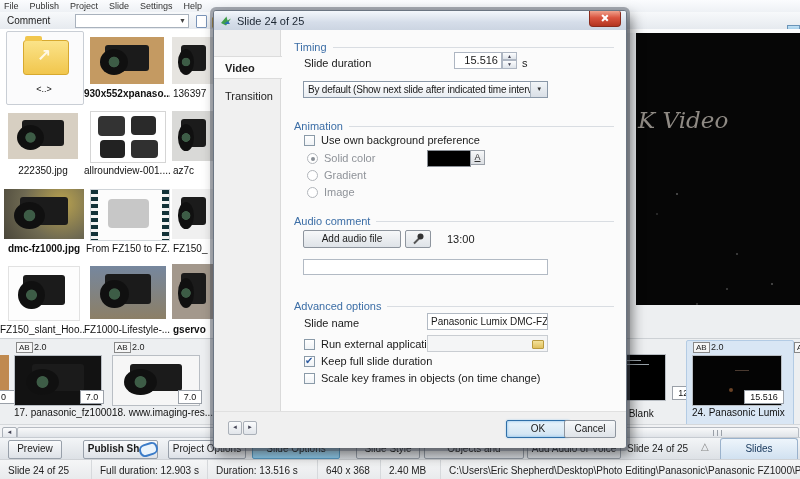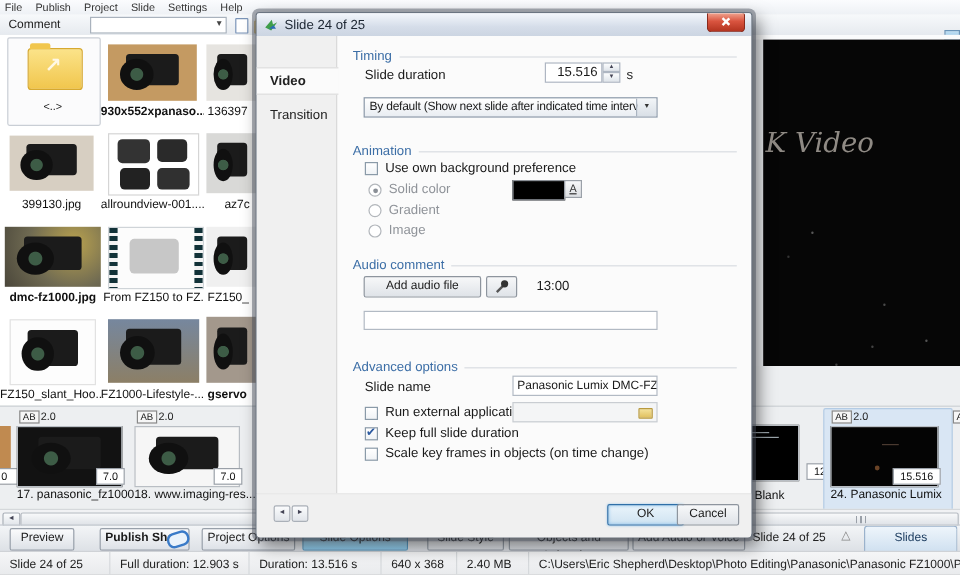--- a/index.html
+++ b/index.html
@@ -161,30 +161,30 @@
           <span class="folder-arrow">↗</span>
         </div>
       <div class="fp-label" style="left:0;top:52px;width:74px;font-size:9px;">&lt;..&gt;</div>
     </div>
     <div class="thumb cam" style="left:90px;top:8px;width:74px;height:47px;background:#c49a62;"></div>
     <div class="fp-label b" style="left:84px;top:59px;width:86px;">930x552xpanaso...</div>
     <div class="thumb cam" style="left:172px;top:8px;width:43px;height:47px;background:#e6e4e0;"></div>
     <div class="fp-label l" style="left:173px;top:59px;width:42px;">136397</div>
 
     <div class="thumb cam" style="left:8px;top:84px;width:70px;height:46px;background:#d7cfc2;"></div>
-    <div class="fp-label" style="left:0;top:136px;width:86px;">399130.jpg</div>
+    <div class="fp-label" style="left:0;top:136px;width:86px;">222350.jpg</div>
     <div class="thumb" style="left:90px;top:82px;width:74px;height:50px;background:#fff;border:1px solid #d5d5d5;">
       <div class="ghost" style="left:10%;top:8%;width:36%;height:40%;background:#333;"></div>
       <div class="ghost" style="left:54%;top:8%;width:34%;height:38%;background:#2a2a2a;"></div>
       <div class="ghost" style="left:12%;top:56%;width:34%;height:36%;background:#222;"></div>
       <div class="ghost" style="left:54%;top:56%;width:36%;height:36%;background:#303030;"></div>
     </div>
     <div class="fp-label" style="left:84px;top:136px;width:86px;">allroundview-001....</div>
     <div class="thumb cam" style="left:172px;top:82px;width:43px;height:50px;background:#d9d9d7;"></div>
-    <div class="fp-label l" style="left:173px;top:136px;width:42px;margin-left:14px;">az7c</div>
+    <div class="fp-label l" style="left:173px;top:136px;width:42px;">az7c</div>
 
     <div class="thumb cam" style="left:4px;top:160px;width:80px;height:50px;background:radial-gradient(circle at 72% 28%,#b9a24f,#6f6a52 55%,#4a463a);"></div>
     <div class="fp-label b" style="left:0;top:214px;width:88px;">dmc-fz1000.jpg</div>
     <div class="thumb film" style="left:90px;top:160px;width:78px;height:50px;background:#fcfcfc;border:1px solid #cfd4d8;">
       <div class="ghost"></div>
     </div>
     <div class="fp-label" style="left:86px;top:214px;width:84px;">From FZ150 to FZ...</div>
     <div class="thumb cam" style="left:172px;top:160px;width:43px;height:50px;background:#f0f0f0;"></div>
     <div class="fp-label l" style="left:173px;top:214px;width:42px;">FZ150_</div>
 

